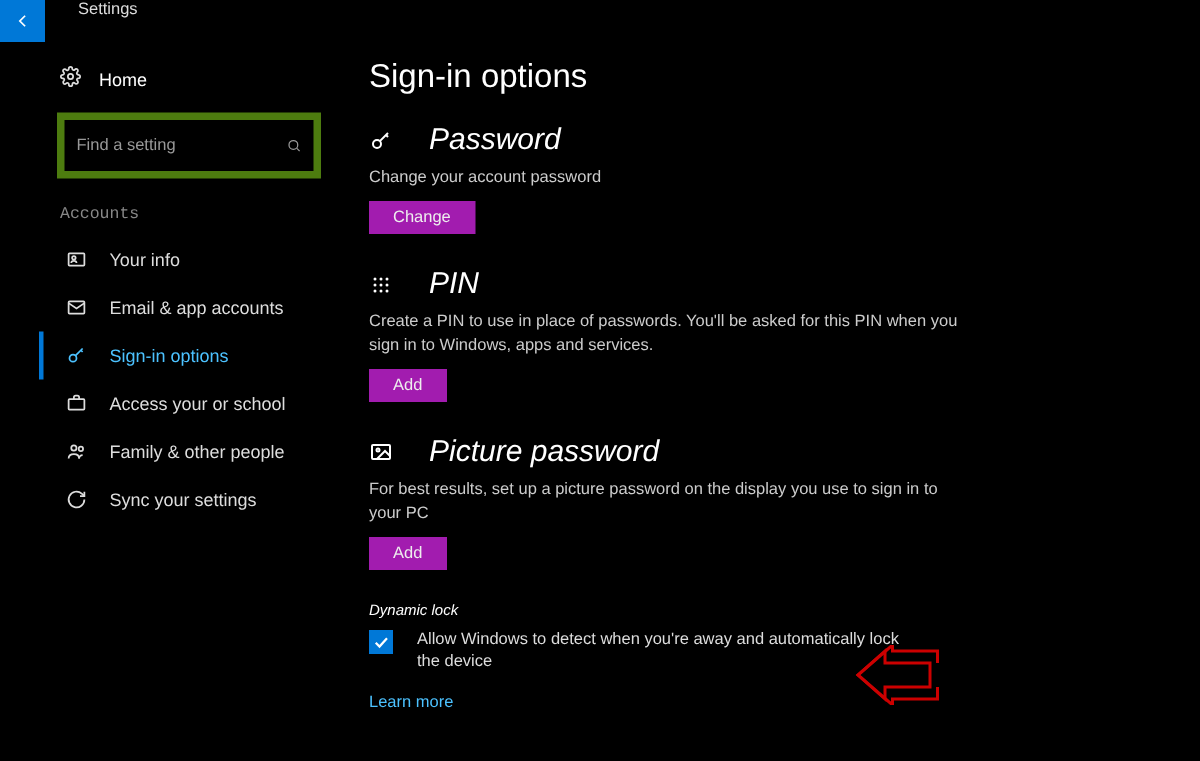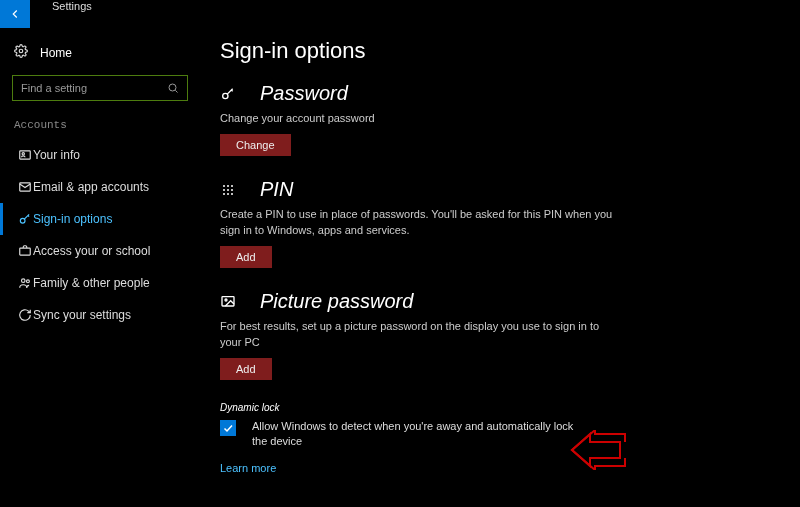--- a/index.html
+++ b/index.html
@@ -28,37 +28,38 @@
       cursor: pointer;
     }
     .title {
       padding-left: 10px;
       font-size: 11px;
       color: #ddd;
     }
     .content-wrap {
       display: flex;
       height: calc(100% - 28px);
+      margin-left: 26px;
     }
     .sidebar {
       width: 200px;
       padding: 10px 0 0 0;
     }
     .home-row {
       display: flex;
       align-items: center;
       padding: 6px 14px;
       gap: 12px;
       font-size: 12px;
       cursor: pointer;
     }
     .search-box {
       margin: 8px 12px 14px 12px;
-      border: 1px solid #4d7c0f;
-      height: 26px;
+      border: 5px solid #4d7c0f;
+      height: 44px;
       display: flex;
       align-items: center;
       padding: 0 8px;
       justify-content: space-between;
     }
     .search-box input {
       background: transparent;
       border: none;
       color: #fff;
       font-size: 11px;
@@ -68,20 +69,21 @@
     .search-box input::placeholder { color: #999; }
     .group-header {
       padding: 4px 14px 8px 14px;
       color: #888;
       font-size: 11px;
       font-family: Liberation Mono, monospace;
     }
     .nav-item {
       display: flex;
       align-items: center;
+      gap: 14px;
       padding: 8px 14px;
       font-size: 12px;
       color: #ddd;
       cursor: pointer;
       border-left: 3px solid transparent;
     }
     .nav-item.active {
       color: #4cc2ff;
       border-left: 3px solid #0078d7;
     }
@@ -105,21 +107,21 @@
       margin-bottom: 6px;
       font-style: italic;
     }
     .sec-desc {
       font-size: 11px;
       color: #ccc;
       line-height: 1.4;
       margin-bottom: 8px;
     }
     .btn {
-      background: #7f1d1d;
+      background: #a21caf;
       border: none;
       color: #eee;
       padding: 5px 16px;
       font-size: 11px;
       cursor: pointer;
     }
     .subtitle {
       font-size: 10px;
       margin-bottom: 6px;
       font-style: italic;

